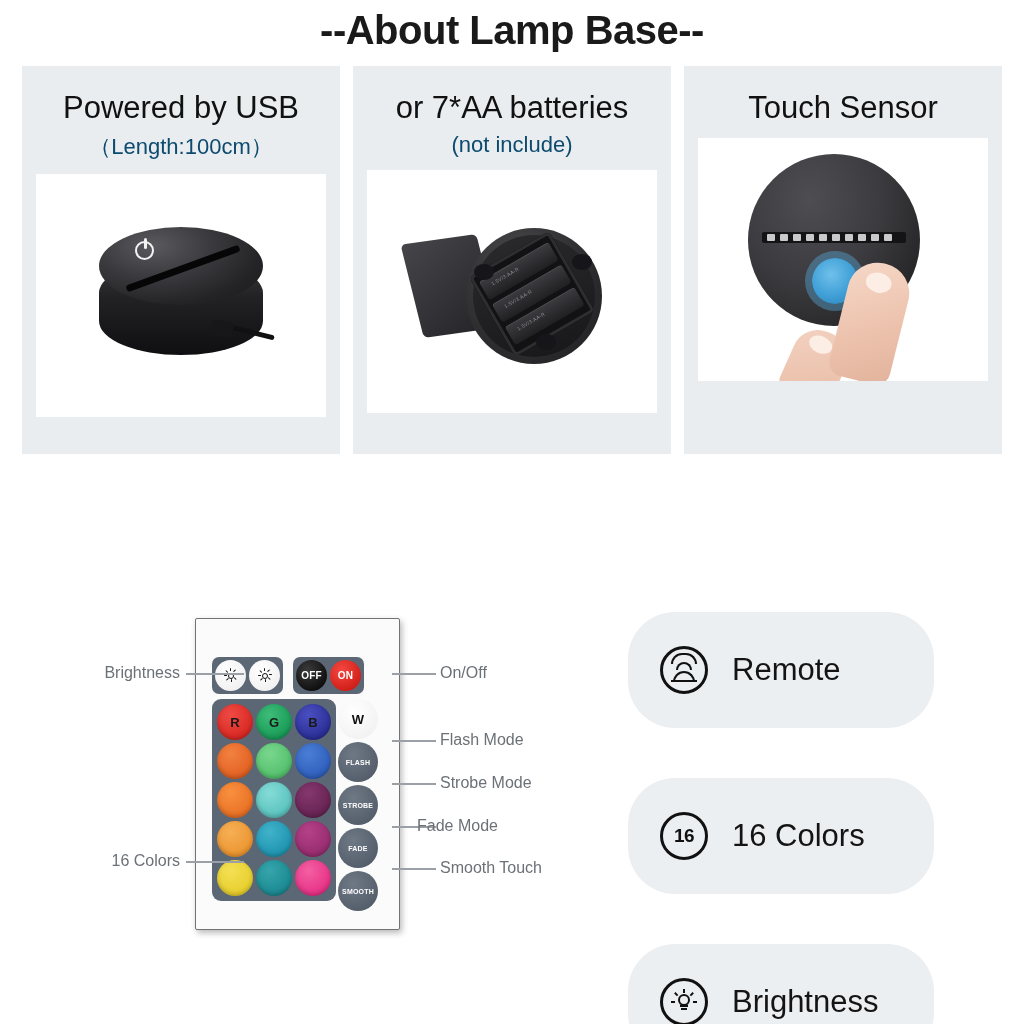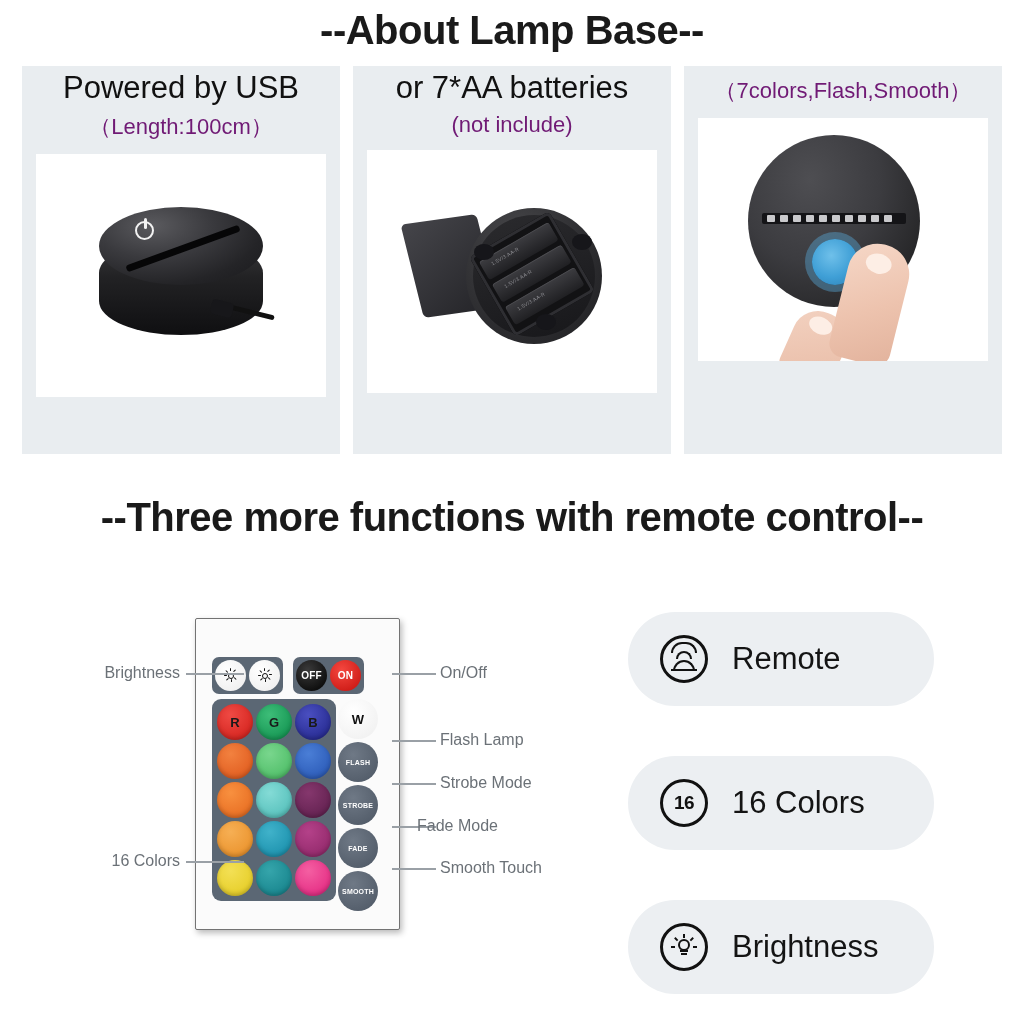--- a/index.html
+++ b/index.html
@@ -16,23 +16,23 @@
     font-size:40px;font-weight:700;color:#1a1a1a;letter-spacing:-0.5px;
     white-space:nowrap;
   }
   #title-1{top:8px;}
   #title-2{top:495px;font-size:40px;}
 
   
   .panels{position:absolute;left:22px;top:66px;width:980px;height:388px;
           display:flex;gap:13px;}
   .panel{flex:1;background:#e9edf0;display:flex;flex-direction:column;
-         align-items:center;padding-top:4px;box-sizing:border-box;}
+         align-items:center;padding-top:24px;box-sizing:border-box;}
   .panel-title{font-size:31px;font-weight:400;color:#111;white-space:nowrap;line-height:1.15;}
-  .panel-sub{font-size:22px;font-weight:400;color:#701a75;white-space:nowrap;margin-top:6px;}
+  .panel-sub{font-size:22px;font-weight:400;color:#0c4a6e;white-space:nowrap;margin-top:6px;}
   .panel-img{margin-top:12px;width:calc(100% - 28px);height:243px;background:#fff;
              position:relative;overflow:hidden;}
 
   
   .base1{position:absolute;left:50%;top:52%;transform:translate(-50%,-50%);width:176px;height:150px;}
   .base1 .body{position:absolute;left:6px;top:34px;width:164px;height:96px;border-radius:50%/34px;
       background:linear-gradient(180deg,#3a3a3c 0%,#222224 40%,#0f0f11 100%);}
   .base1 .top{position:absolute;left:6px;top:2px;width:164px;height:78px;border-radius:50%;
       background:radial-gradient(ellipse at 33% 24%,#5a5a5e 0%,#3a3a3e 38%,#242427 70%,#19191c 100%);}
   .base1 .slot{position:absolute;left:30px;top:40px;width:120px;height:7px;background:#060607;
@@ -114,21 +114,21 @@
   .sbtn.w{background:radial-gradient(circle at 38% 32%,#fff,#eee);font-size:13px;font-weight:700;color:#111;}
   .sbtn.g{background:radial-gradient(circle at 38% 32%,#6f7986,#4c5663);color:#fff;font-size:7px;font-weight:700;letter-spacing:.2px;}
   .r-sidewrap{position:absolute;left:140px;top:78px;background:#fbfbfb;border-radius:9px;padding:2px;}
 
   .lead{position:absolute;height:2px;background:#9aa0a6;}
   .lab{position:absolute;font-size:16px;color:#6b7177;white-space:nowrap;}
   .lab.l{text-align:right;}
 
   
   .pills{position:absolute;left:628px;top:612px;width:306px;}
-  .pill{height:94px;background:#eceff2;border-radius:47px;display:flex;align-items:center;
+  .pill{height:116px;background:#eceff2;border-radius:47px;display:flex;align-items:center;
       padding-left:32px;box-sizing:border-box;margin-bottom:50px;}
   .pill-ico{width:48px;height:48px;border-radius:50%;border:3px solid #111;box-sizing:border-box;
       display:flex;align-items:center;justify-content:center;position:relative;flex:none;}
   .pill-txt{margin-left:24px;font-size:31px;color:#141414;white-space:nowrap;}
   .ico16{font-size:19px;font-weight:700;color:#111;letter-spacing:-.5px;}
   .icoRem{position:relative;width:28px;height:24px;}
   .icoRem .dome{position:absolute;left:3px;bottom:0;width:22px;height:11px;
       border:2.4px solid #111;border-bottom:none;border-radius:11px 11px 0 0;box-sizing:border-box;}
   .icoRem .base{position:absolute;left:1px;bottom:0;width:26px;height:2.4px;background:#111;}
   .icoRem .w1,.icoRem .w2{position:absolute;left:50%;transform:translateX(-50%);
@@ -188,21 +188,21 @@
             </div>
           </div>
           <div class="foot f1"></div>
           <div class="foot f2"></div>
           <div class="foot f3"></div>
         </div>
       </div>
     </div>
 
     <div class="panel">
-      <div class="panel-sub">（7colors,Flash,Smooth）</div>
+      <div class="panel-title">Touch Sensor</div>
       <div class="panel-img">
         <div class="base3">
           <div class="disc">
             <div class="strip">
               <i></i>
                 <i></i>
               <i></i>
                 <i></i>
               <i></i>
                 <i></i>
@@ -214,21 +214,20 @@
             <div class="btn"></div>
           </div>
           <div class="finger2"></div>
           <div class="finger"></div>
         </div>
       </div>
     </div>
 
   </div>
 
-  <div class="section-title" id="title-2">--Three more functions with remote control--</div>
 
   <div class="remote-wrap">
 
     <div class="remote">
 
       <div class="r-toprow">
         <div class="r-group">
           <div class="rbtn white">
             <span class="sun">
               <span class="core"></span>
@@ -298,21 +297,21 @@
     <div class="lab l" style="left:22px;top:64px;width:118px;">Brightness</div>
     <div class="lead" style="left:146px;top:73px;width:58px;"></div>
 
     <div class="lab l" style="left:22px;top:252px;width:118px;">16 Colors</div>
     <div class="lead" style="left:146px;top:261px;width:58px;"></div>
 
     <div class="lead" style="left:352px;top:73px;width:44px;"></div>
     <div class="lab" style="left:400px;top:64px;">On/Off</div>
 
     <div class="lead" style="left:352px;top:140px;width:44px;"></div>
-    <div class="lab" style="left:400px;top:131px;">Flash Lamp</div>
+    <div class="lab" style="left:400px;top:131px;">Flash Mode</div>
 
     <div class="lead" style="left:352px;top:183px;width:44px;"></div>
     <div class="lab" style="left:400px;top:174px;">Strobe Mode</div>
 
     <div class="lead" style="left:352px;top:226px;width:44px;"></div>
     <div class="lab" style="left:377px;top:217px;">Fade Mode</div>
 
     <div class="lead" style="left:352px;top:268px;width:44px;"></div>
     <div class="lab" style="left:400px;top:259px;">Smooth Touch</div>
   </div>

